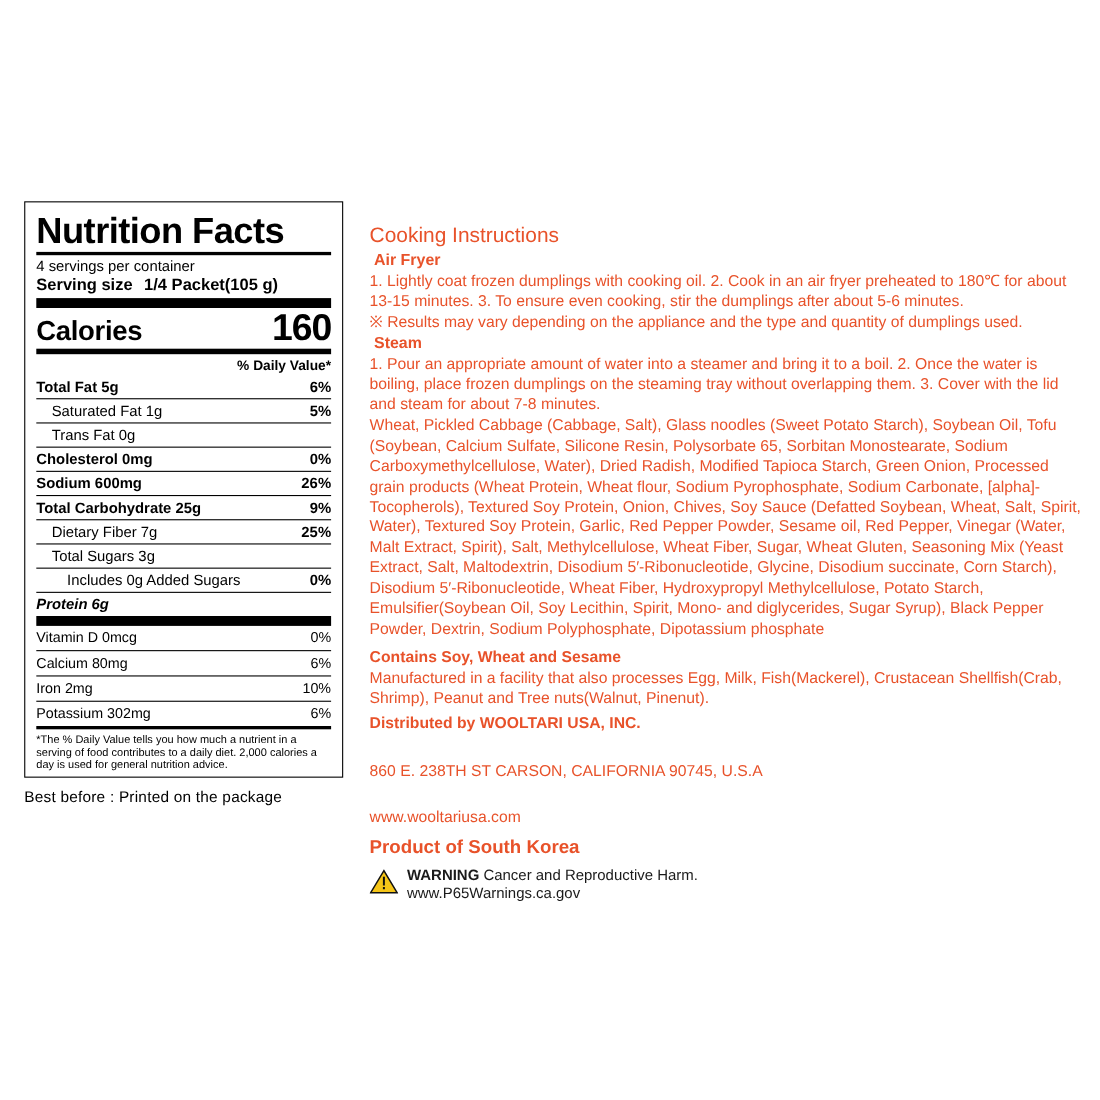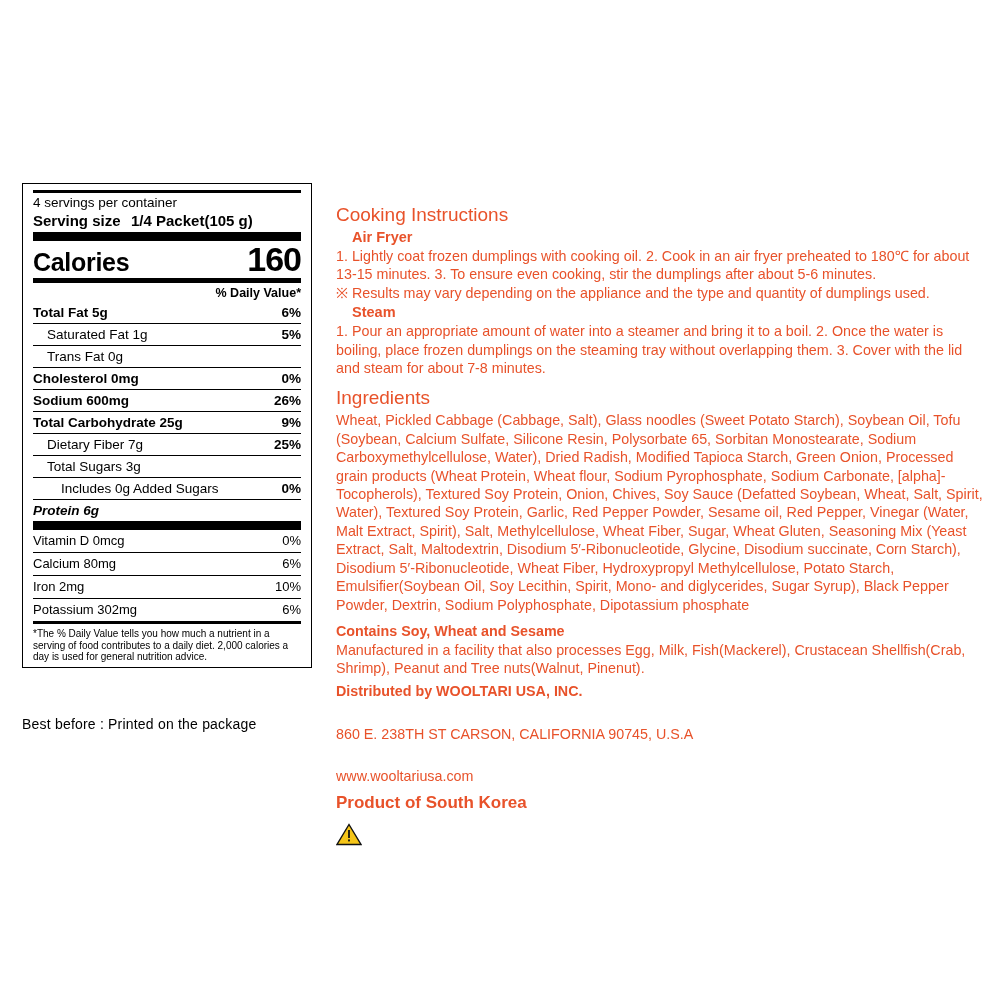--- a/index.html
+++ b/index.html
@@ -141,21 +141,21 @@
   .r-h1 {
     font-size: 19px;
     line-height: 24px;
     font-weight: 400;
     margin: 0 0 1px 0;
   }
   .r-h2 {
     font-size: 14.5px;
     font-weight: 700;
     line-height: 19px;
-    margin: 1px 0 0 16px;
+    margin: 1px 0 0 4px;
   }
   .r-body {
     font-size: 14.3px;
     line-height: 18.4px;
     margin: 0;
   }
   .r-h1.ing { margin-top: 9px; }
   .r-body.ing { margin-top: 1px; }
   .r-gap { height: 8px; }
   .r-gap-s { height: 5px; }
@@ -202,20 +202,21 @@
     color: #1a1a1a;
   }
   .warn-text .wb { font-weight: 700; }
   .warn-text .wlink { display: block; }
 </style>
 </head>
 <body>
 
 <div id="nf-panel">
 
+  <div class="nf-title">Nutrition Facts</div>
   <div class="rule-med"></div>
 
   <div class="nf-servings">4 servings per container</div>
 
   <div class="nf-serving-size">
     <span class="sz-label">Serving size</span>
     <span>1/4 Packet(105 g)</span>
   </div>
 
   <div class="rule-thick"></div>
@@ -305,34 +306,38 @@
 
 <div id="right">
 
   <div class="r-h1">Cooking Instructions</div>
   <div class="r-h2">Air Fryer</div>
   <div class="r-body">1. Lightly coat frozen dumplings with cooking oil. 2. Cook in an air fryer preheated to 180℃ for about 13-15 minutes. 3. To ensure even cooking, stir the dumplings after about 5-6 minutes.</div>
   <div class="r-body">※ Results may vary depending on the appliance and the type and quantity of dumplings used.</div>
   <div class="r-h2">Steam</div>
   <div class="r-body">1. Pour an appropriate amount of water into a steamer and bring it to a boil. 2. Once the water is boiling, place frozen dumplings on the steaming tray without overlapping them. 3. Cover with the lid and steam for about 7-8 minutes.</div>
 
-  <div class="r-h1 ing">Ingredients</div>
   <div class="r-body ing">Wheat, Pickled Cabbage (Cabbage, Salt), Glass noodles (Sweet Potato Starch), Soybean Oil, Tofu (Soybean, Calcium Sulfate, Silicone Resin, Polysorbate 65, Sorbitan Monostearate, Sodium Carboxymethylcellulose, Water), Dried Radish, Modified Tapioca Starch, Green Onion, Processed grain products (Wheat Protein, Wheat flour, Sodium Pyrophosphate, Sodium Carbonate, [alpha]-Tocopherols), Textured Soy Protein, Onion, Chives, Soy Sauce (Defatted Soybean, Wheat, Salt, Spirit, Water), Textured Soy Protein, Garlic, Red Pepper Powder, Sesame oil, Red Pepper, Vinegar (Water, Malt Extract, Spirit), Salt, Methylcellulose, Wheat Fiber, Sugar, Wheat Gluten, Seasoning Mix (Yeast Extract, Salt, Maltodextrin, Disodium 5′-Ribonucleotide, Glycine, Disodium succinate, Corn Starch), Disodium 5′-Ribonucleotide, Wheat Fiber, Hydroxypropyl Methylcellulose, Potato Starch, Emulsifier(Soybean Oil, Soy Lecithin, Spirit, Mono- and diglycerides, Sugar Syrup), Black Pepper Powder, Dextrin, Sodium Polyphosphate, Dipotassium phosphate</div>
 
   <div class="r-gap"></div>
   <div class="sect-contains">Contains Soy, Wheat and Sesame</div>
   <div class="sect-mfg">Manufactured in a facility that also processes Egg, Milk, Fish(Mackerel), Crustacean Shellfish(Crab, Shrimp), Peanut and Tree nuts(Walnut, Pinenut).</div>
 
   <div class="r-gap-s"></div>
   <div class="sect-dist-bold">Distributed by WOOLTARI USA, INC.</div>
   <div class="sect-dist">860 E. 238TH ST CARSON, CALIFORNIA 90745, U.S.A</div>
   <div class="sect-dist">www.wooltariusa.com</div>
 
   <div class="product-of">Product of South Korea</div>
 
   <div class="warn-wrap">
     <svg class="warn-tri" viewBox="0 0 26 23">
       <polygon points="13,1.5 25,21.5 1,21.5" fill="#f5c518" stroke="#111" stroke-width="1.4"></polygon>
       <rect x="12.1" y="7" width="1.8" height="8" fill="#111"></rect>
       <rect x="12.1" y="16.4" width="1.8" height="2" fill="#111"></rect>
     </svg>
+    <div class="warn-text">
+      <span class="wb">WARNING</span>
+      <span>Cancer and Reproductive Harm.</span>
+      <span class="wlink">www.P65Warnings.ca.gov</span>
+    </div>
   </div>
 </div>
 
 </body></html>

